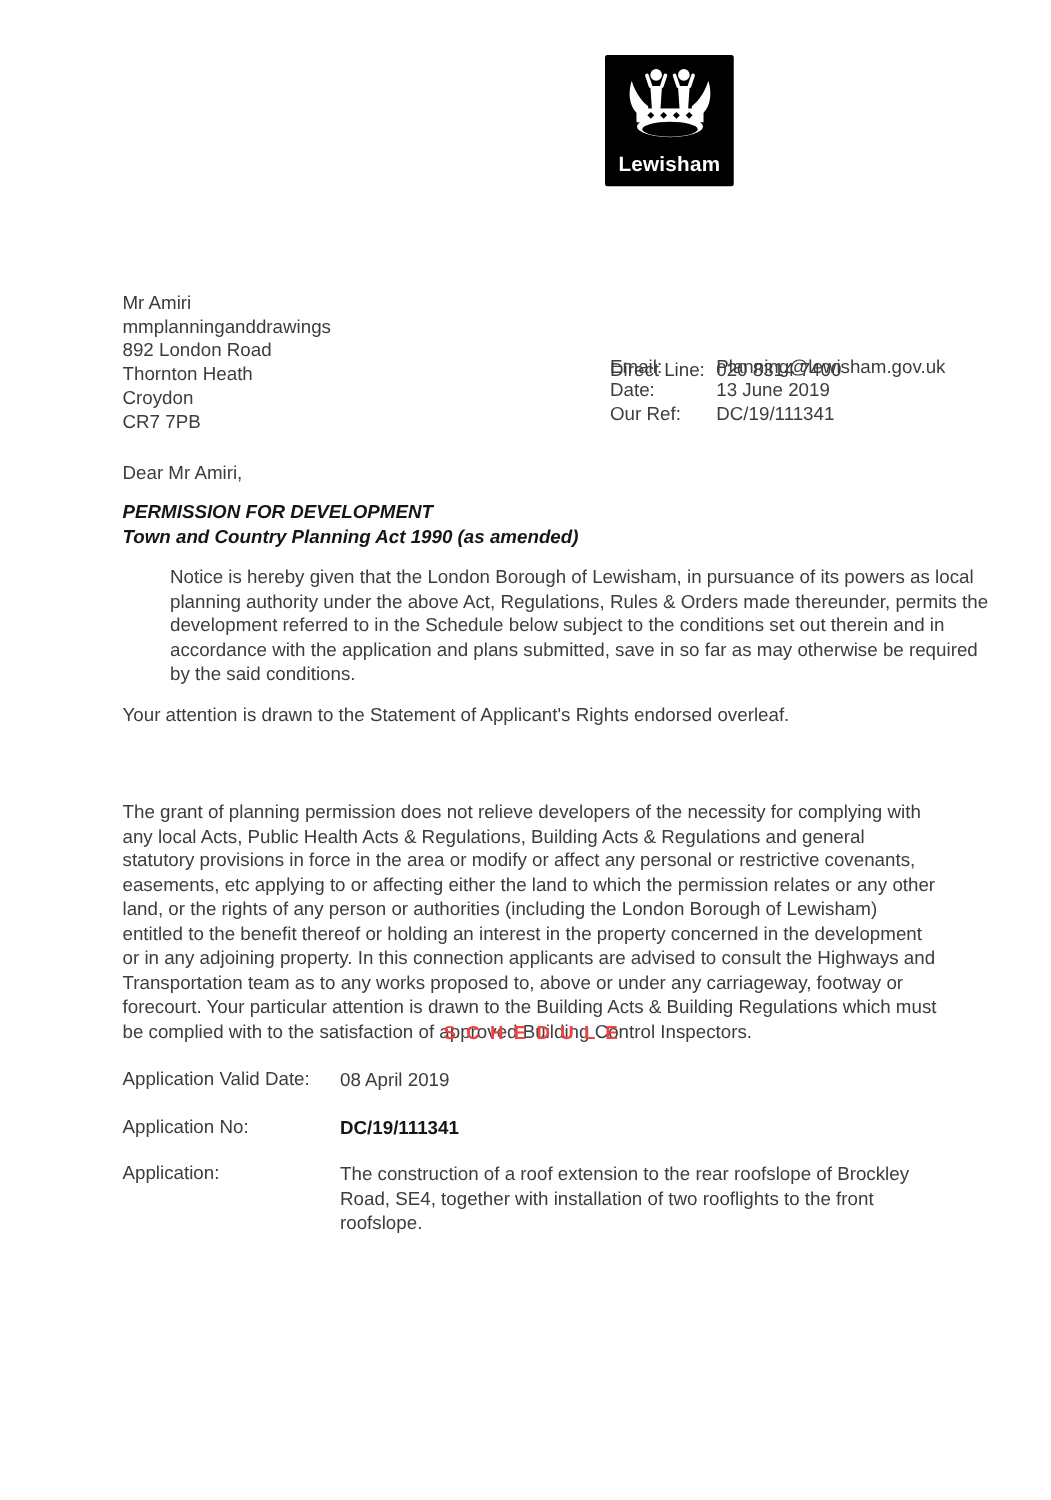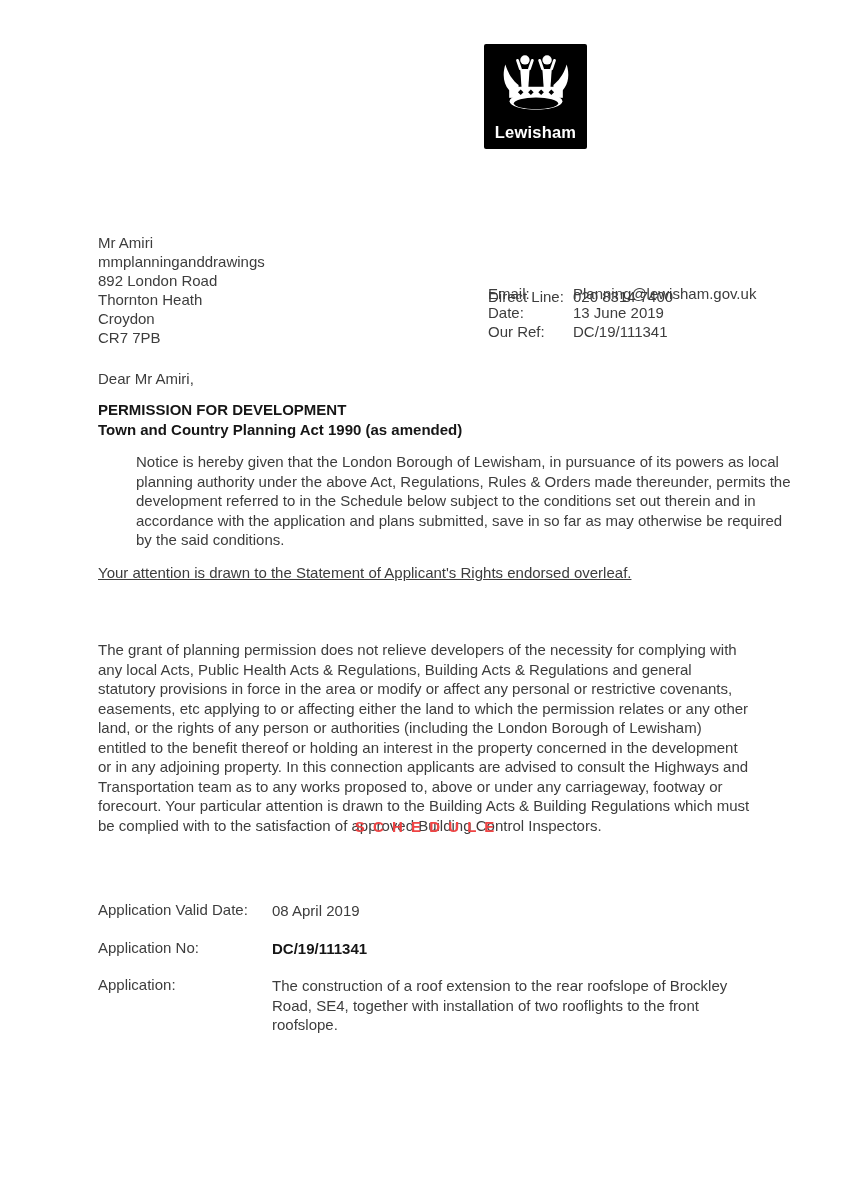--- a/index.html
+++ b/index.html
@@ -27,31 +27,31 @@
   }
   
   .sender{position:absolute;left:488px;top:166px;line-height:17.5px;}
   .recipient{position:absolute;left:98px;top:233px;line-height:19px;}
   .contact-row{display:flex;line-height:19px;}
   .contact-row .lbl{width:85px;flex:none;}
   .direct-line{position:absolute;left:488px;top:247px;margin-top:40px;}
   .contact-rows{position:absolute;left:488px;top:284px;}
   
   .salutation{position:absolute;left:98px;top:370px;}
-  .heading{position:absolute;left:98px;top:400px;font-weight:bold;color:#161616;line-height:20px;}
+  .heading{position:absolute;left:98px;top:400px;font-weight:bold;color:#161616;line-height:20px;font-style:italic;}
   .para{position:absolute;left:98px;width:655px;line-height:19.5px;}
   .p1{top:452px;margin-left:38px;}
-  .p2{top:563px;text-decoration:underline;}
+  .p2{top:563px;}
   .p3{top:601px;margin-top:39px;}
   .schedule-heading{
     position:absolute;left:98px;top:818px;width:655px;
     text-align:center;font-weight:bold;color:#ef4444;letter-spacing:2px;
   }
   .schedule{
-    position:absolute;left:98px;top:901px;width:655px;
+    position:absolute;left:98px;top:855px;width:655px;
     display:grid;grid-template-columns:174px 1fr;row-gap:18px;
   }
   .schedule .val{width:478px;line-height:19.5px;}
   .bold{font-weight:bold;color:#161616;}
 </style>
 </head>
 <body>
 
 <div class="page">
 

